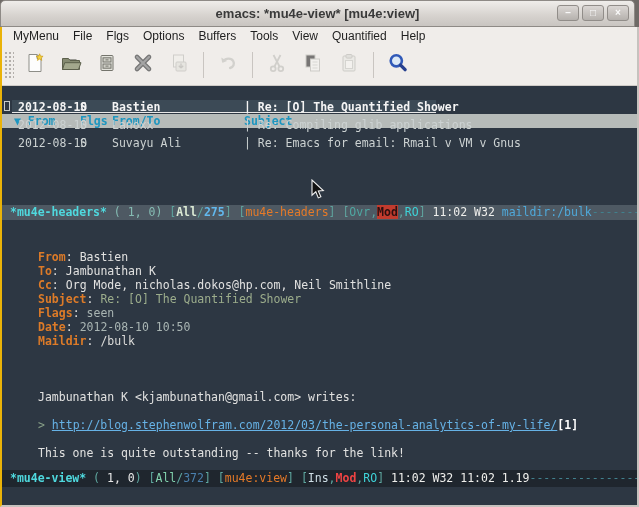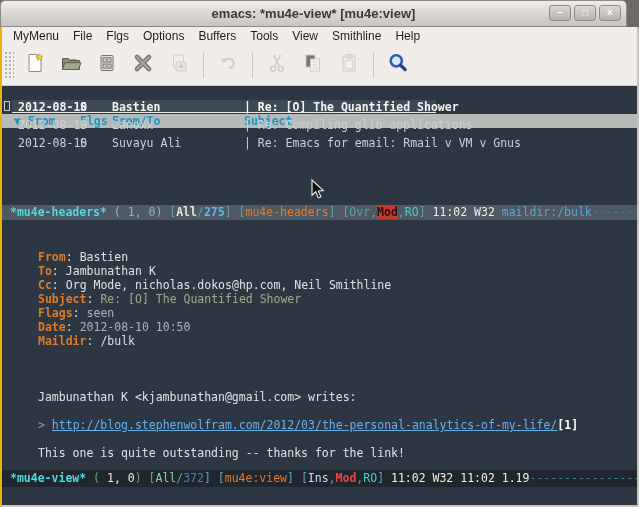--- a/index.html
+++ b/index.html
@@ -1,20 +1,20 @@
 <!DOCTYPE html>
 <html><head>
 <meta charset="utf-8">
 <style>
   html,body { margin:0; padding:0; background:#6e6a66; }
   * { box-sizing:border-box; }
   .frame { position:relative; width:639px; height:507px; overflow:hidden;
            font-family:"Liberation Sans", sans-serif; }
   
-  .titlebar { position:absolute; top:0; left:0; right:12px; height:27px;
+  .titlebar { position:absolute; top:0; left:0; right:4px; height:27px;
     background:linear-gradient(#efedea,#d6d2ce 60%,#c9c5c1);
     border:1px solid #8e8a86; border-radius:5px 5px 0 0;
     display:flex; align-items:center; justify-content:center; }
   .title-text { font-weight:bold; font-size:13px; color:#3a3a3a; }
   .win-controls { position:absolute; right:5px; top:4px; display:flex; }
   .tb-btn { width:22px; height:16px; margin-left:3px; border-radius:3px;
     background:linear-gradient(#dbd7d4,#b5b1ad); border:1px solid #918d89;
     color:#fafafa; font:bold 10px "Liberation Sans",sans-serif;
     display:flex; align-items:center; justify-content:center; line-height:1; }
   
@@ -117,21 +117,21 @@
   </div>
   <div class="chrome-body">
     <div class="menubar">
         <div class="menu-item">MyMenu</div>
         <div class="menu-item">File</div>
         <div class="menu-item">Flgs</div>
         <div class="menu-item">Options</div>
         <div class="menu-item">Buffers</div>
         <div class="menu-item">Tools</div>
         <div class="menu-item">View</div>
-        <div class="menu-item">Smithline</div>
+        <div class="menu-item">Quantified</div>
         <div class="menu-item">Help</div>
       </div>
     <div class="toolbar">
       <div class="tool-handle"></div>
     <div class="tool-btn">
           <span><svg width="22" height="22" viewBox="0 0 22 22">
               <path d="M5 2.5h8l4 4V19.5H5z" fill="#fdfdfd" stroke="#8e8e88"></path>
               <path d="M13 2.5l4 4h-4z" fill="#d8d8d2" stroke="#8e8e88"></path>
               <path d="M15.6 1.8l1 2.3 2.5.2-1.9 1.7.6 2.4-2.2-1.3-2.2 1.3.6-2.4-1.9-1.7 2.5-.2z" fill="#f5d23c" stroke="#c89b1e" stroke-width="0.7"></path>
             </svg></span>

